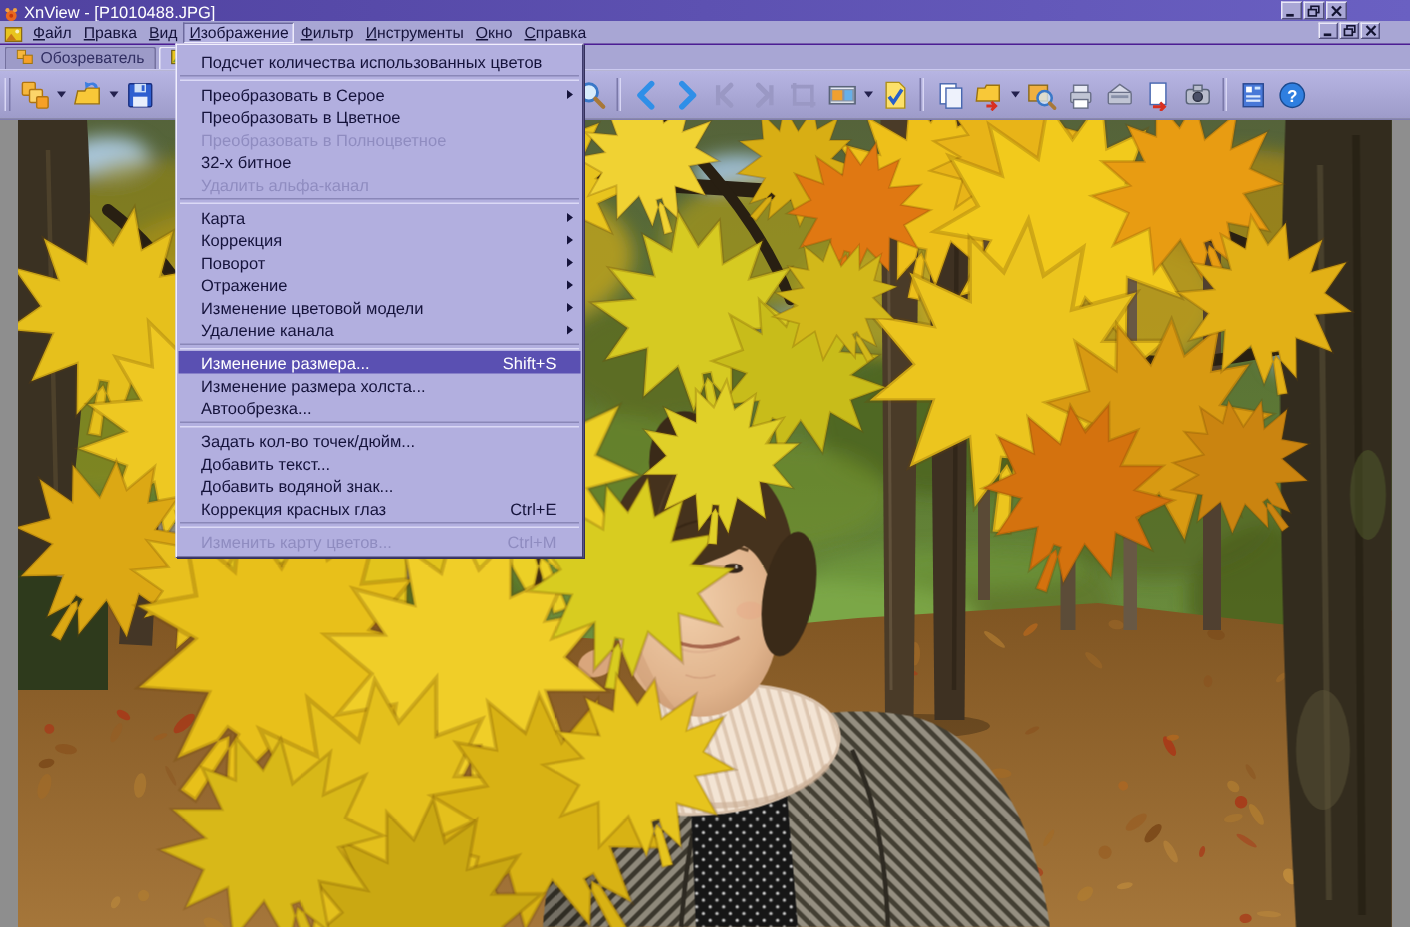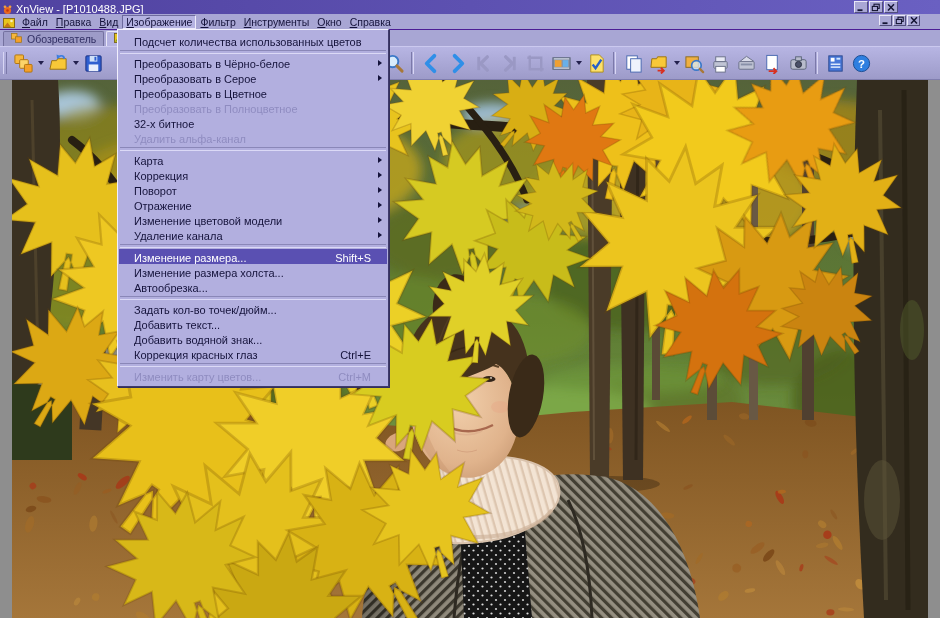--- a/index.html
+++ b/index.html
@@ -621,25 +621,20 @@
     </div>
   </div>
 
   <div class="popup" id="image-menu">
       <div class="mi">
         <span class="lab">Подсчет количества использованных цветов</span>
         <span class="spring"></span>
       </div>
       <div class="msep"></div>
       <div class="mi">
-        <span class="lab">Преобразовать в Чёрно-белое</span>
-        <span class="spring"></span>
-        <span class="sub"></span>
-      </div>
-      <div class="mi">
         <span class="lab">Преобразовать в Серое</span>
         <span class="spring"></span>
         <span class="sub"></span>
       </div>
       <div class="mi">
         <span class="lab">Преобразовать в Цветное</span>
         <span class="spring"></span>
       </div>
       <div class="mi dis">
         <span class="lab">Преобразовать в Полноцветное</span>

